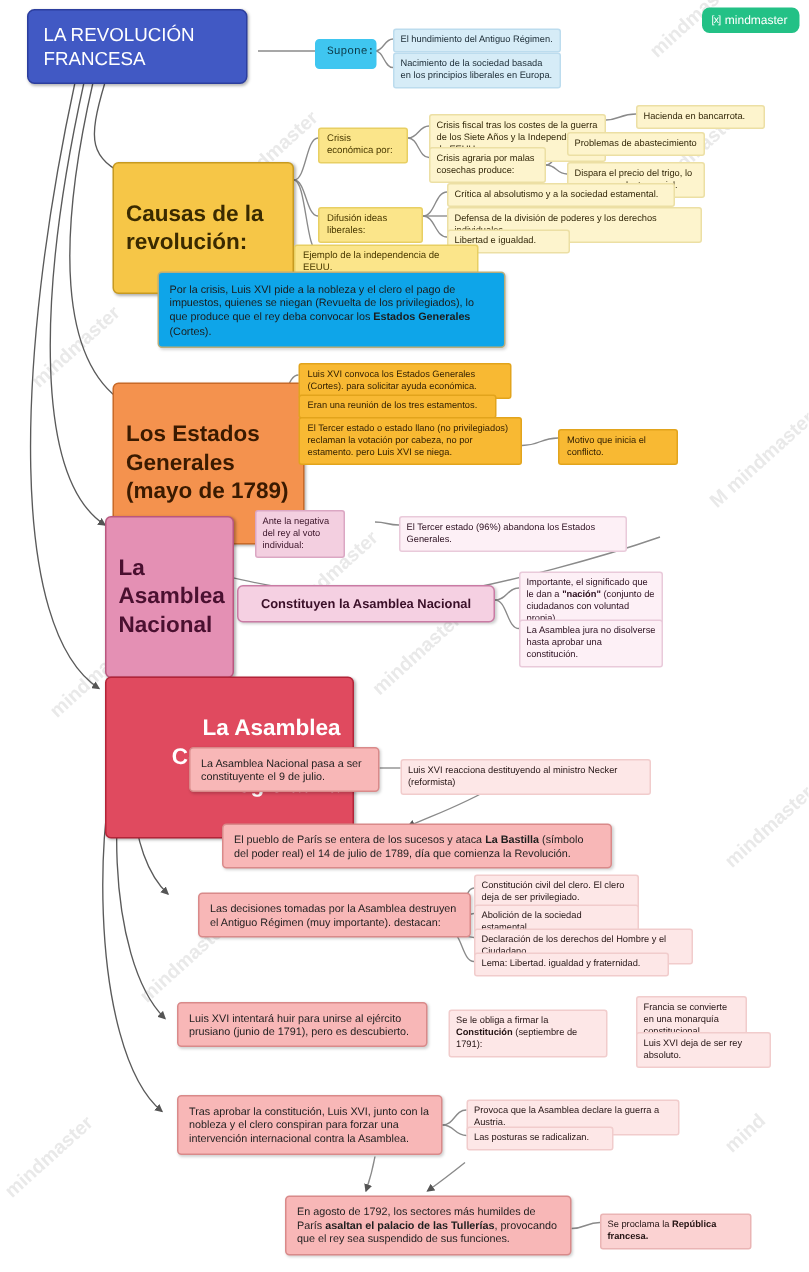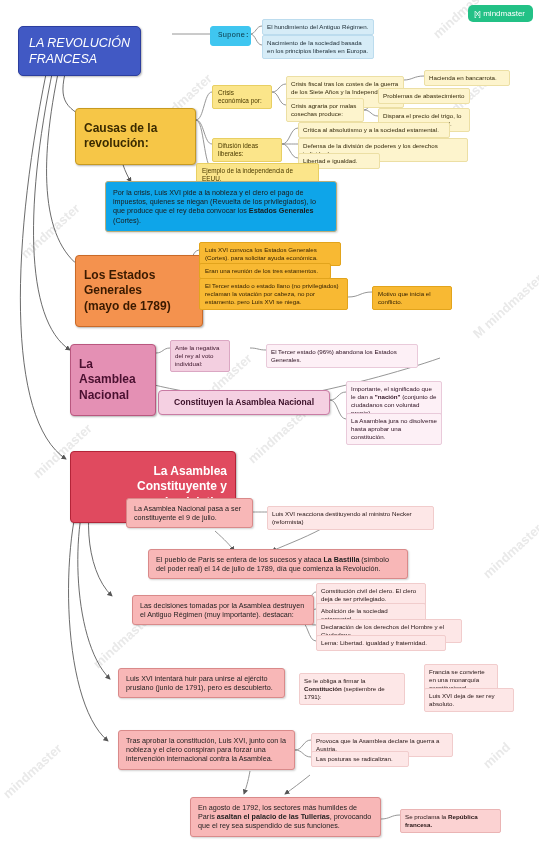--- a/index.html
+++ b/index.html
@@ -45,23 +45,23 @@
     border-radius:5px;
     color:#ffffff;
     font-size:12.5px;
     padding:8px 10px;
     box-shadow:1px 1px 2px rgba(0,0,0,.28);
   }
 
   
   .n-l1{
     border-radius:4px;
-    font-size:12px;
+    font-size:15px;
     font-weight:bold;
-    padding:12px 8px;
+    padding:24px 8px;
     box-shadow:1px 1px 2px rgba(0,0,0,.3);
   }
   .n-l1.yellow{background:#f6c647;border:1px solid #c79a20;color:#3a2a00;}
   .n-l1.orange{background:#f4924e;border:1px solid #c96a28;color:#3a1a00;}
   .n-l1.pink  {background:#e490b4;border:1px solid #b9577f;color:#4a1030;}
   .n-l1.red   {background:#e04a5f;border:1px solid #b32438;color:#ffffff;}
 
   
   .n-cy-head{
     background:#3fc6f0;border:1px solid #3fc6f0;border-radius:3px;
@@ -228,21 +228,21 @@
       <path d="M95,473 C70,510 70,640 110,679" marker-end="url(#ah)"></path>
       <path d="M89,473 C60,520 58,700 108,741" marker-end="url(#ah)"></path>
     </g>
   </svg>
 
   <div class="logo">
     <span class="gl">[x]</span>
     <span>mindmaster</span>
   </div>
 
-  <div class="node n-root" style="left:18px;top:26px;width:123px;font-style:italic;">
+  <div class="node n-root" style="left:18px;top:6px;width:147px;">
     <span class="t">LA REVOLUCIÓN FRANCESA</span>
   </div>
 
   <div class="node n-cy-head" style="left:210px;top:26px;width:41px;font-family:Liberation Mono, monospace;">
     <span class="t">Supone:</span>
   </div>
   <div class="node n-cy" style="left:262px;top:19px;width:112px;">
     <span class="t">El hundimiento del Antiguo Régimen.</span>
   </div>
   <div class="node n-cy" style="left:262px;top:35px;width:112px;">

